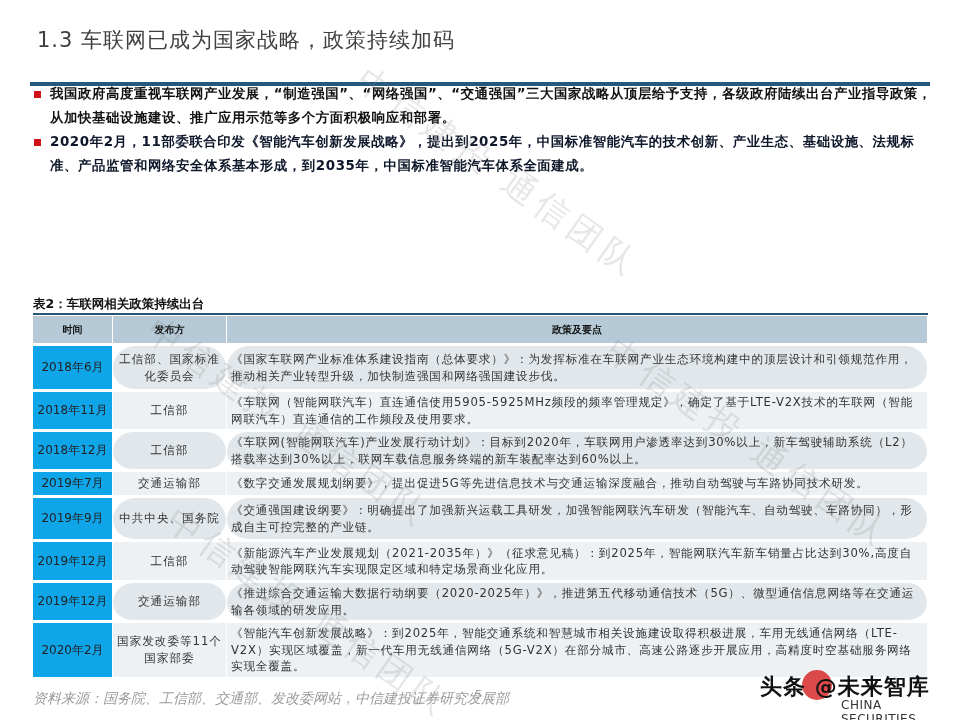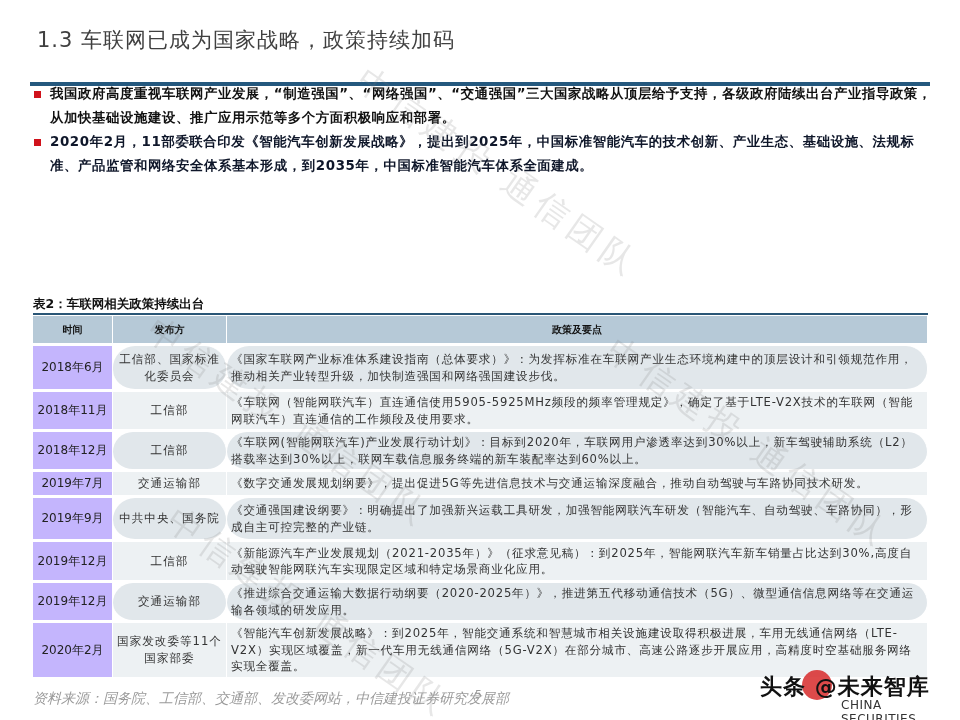--- a/index.html
+++ b/index.html
@@ -37,21 +37,21 @@
     font-size: 11.6px; color: #333;
   }
   table.policy th {
     background: #b6c9d7; height: 25px; font-weight: bold; color: #111; font-size: 10px;
     border-right: 1px solid #ffffff; border-bottom: 3px solid #ffffff;
   }
   table.policy td {
     border-right: 1px solid #ffffff; border-bottom: 3px solid #ffffff;
     padding: 2px 4px; vertical-align: middle; line-height: 16.5px;
   }
-  table.policy td.time { background: #c4b5fd; text-align: center; color: #222; font-size: 12px; }
+  table.policy td.time { background: #0ea5e9; text-align: center; color: #222; font-size: 12px; }
   table.policy td.issuer { text-align: center; letter-spacing: 1px; }
   table.policy td.detail { text-align: left; letter-spacing: 0.8px; }
   table.policy tr.odd td.issuer, table.policy tr.odd td.detail { background: #e1e7eb; border-radius: 22px; }
   table.policy tr.even td.issuer, table.policy tr.even td.detail { background: #edf1f3; }
 
   .source {
     position: absolute; left: 33px; top: 690px; font-size: 14px; font-style: italic; color: #9a9a9a;
   }
   .page-num {
     position: absolute; left: 475px; top: 688px; font-size: 11px; color: #9a9a9a;

